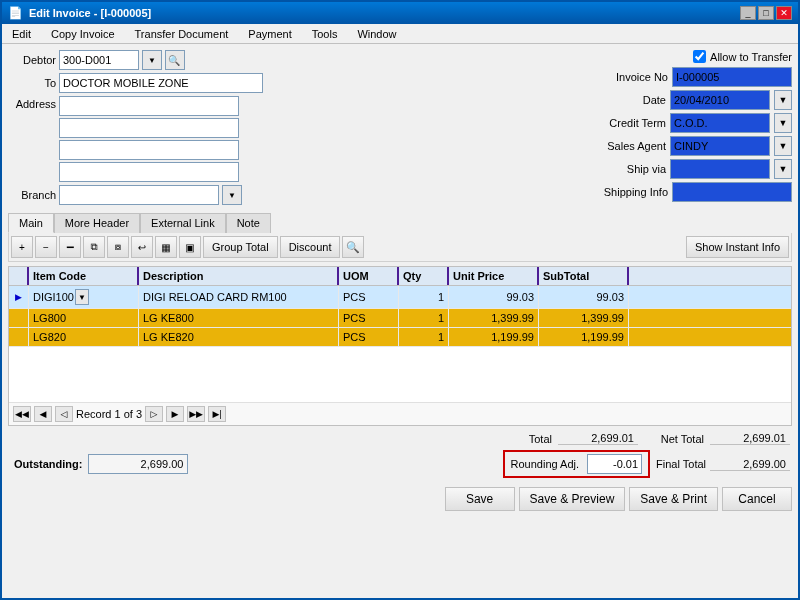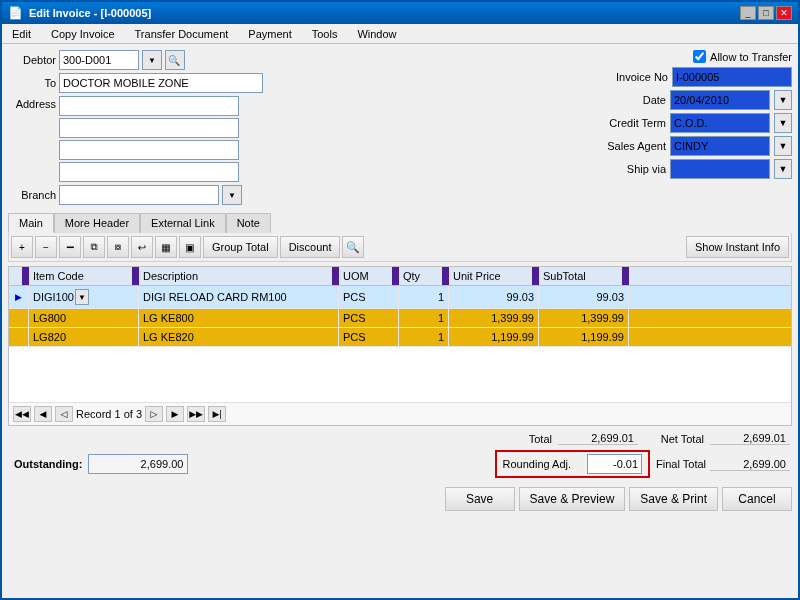--- a/index.html
+++ b/index.html
@@ -42,39 +42,39 @@
     .tab.active { background: #f0f0f0; border-bottom: 1px solid #f0f0f0; font-weight: normal; }
     
     .toolbar { display: flex; align-items: center; gap: 2px; padding: 3px 2px; background: #f0f0f0; border: 1px solid #d0d0d0; border-top: none; }
     .toolbar-btn { height: 22px; min-width: 22px; border: 1px solid #c0c0c0; background: linear-gradient(to bottom, #f8f8f8, #e0e0e0); display: flex; align-items: center; justify-content: center; cursor: pointer; font-size: 10px; padding: 0 4px; }
     .toolbar-btn-text { height: 22px; border: 1px solid #c0c0c0; background: linear-gradient(to bottom, #f8f8f8, #e0e0e0); display: flex; align-items: center; justify-content: center; cursor: pointer; font-size: 11px; padding: 0 8px; }
     .toolbar-spacer { flex: 1; }
     .show-instant-btn { height: 22px; border: 1px solid #c0c0c0; background: linear-gradient(to bottom, #f8f8f8, #e0e0e0); display: flex; align-items: center; justify-content: center; cursor: pointer; font-size: 11px; padding: 0 8px; }
     
     .table-section { flex: 1; border: 1px solid #c0c0c0; background: white; overflow: hidden; display: flex; flex-direction: column; }
     .table-header { display: grid; grid-template-columns: 20px 110px 200px 60px 50px 90px 90px; background: #dce8f5; border-bottom: 1px solid #c0c0c0; }
-    .th { padding: 3px 4px; font-size: 11px; border-right: 7px solid #4c1d95; font-weight: normal; }
+    .th { padding: 3px 4px; font-size: 11px; border-right: 2px solid #4c1d95; font-weight: bold; }
     .table-body { flex: 1; overflow: hidden; }
     .table-row { display: grid; grid-template-columns: 20px 110px 200px 60px 50px 90px 90px; border-bottom: 1px solid #e8e8e8; background: #eab308; }
     .table-row.selected { background: #cce8ff; }
     .td { padding: 3px 4px; font-size: 11px; border-right: 1px solid #e8e8e8; display: flex; align-items: center; }
     .td-right { justify-content: flex-end; }
     .td-arrow { justify-content: center; color: #0000cc; font-size: 9px; }
     
     .item-code-cell { display: flex; align-items: center; gap: 1px; width: 100%; }
     .item-dropdown { width: 14px; height: 16px; border: 1px solid #7f9db9; background: #e8e8e8; display: flex; align-items: center; justify-content: center; font-size: 8px; flex-shrink: 0; }
     
     .pagination { display: flex; align-items: center; gap: 3px; padding: 3px 4px; border-top: 1px solid #e0e0e0; background: #f8f8f8; }
     .page-btn { width: 18px; height: 16px; border: 1px solid #c0c0c0; background: #e8e8e8; display: flex; align-items: center; justify-content: center; cursor: pointer; font-size: 9px; }
     .page-text { font-size: 11px; }
     
     .bottom-section { display: flex; flex-direction: column; gap: 2px; padding-top: 2px; }
     .outstanding-label { font-size: 11px; font-weight: bold; margin-left: 4px; }
     .outstanding-value { width: 100px; height: 20px; border: 1px solid #7f9db9; background: #f5f5f5; text-align: right; padding-right: 4px; font-size: 11px; display: flex; align-items: center; justify-content: flex-end; }
-    .rounding-section { margin-left: 20px; border: 2px solid #cc0000; padding: 2px 6px; display: flex; align-items: center; gap: 16px; }
+    .rounding-section { margin-left: 20px; border: 2px solid #cc0000; padding: 2px 6px; display: flex; align-items: center; gap: 8px; }
     .rounding-label { font-size: 11px; }
     
     .action-buttons { display: flex; justify-content: flex-end; gap: 4px; padding: 4px 0 2px 0; }
     .action-btn { height: 24px; min-width: 70px; border: 1px solid #c0c0c0; background: linear-gradient(to bottom, #f8f8f8, #e0e0e0); display: flex; align-items: center; justify-content: center; cursor: pointer; font-size: 12px; padding: 0 10px; }
     
     .search-icon-btn { height: 22px; width: 22px; border: 1px solid #c0c0c0; background: linear-gradient(to bottom, #f8f8f8, #e0e0e0); display: flex; align-items: center; justify-content: center; cursor: pointer; }
     
     .icon-btn-sm { height: 20px; width: 20px; border: 1px solid #7f9db9; background: #e8e8e8; display: flex; align-items: center; justify-content: center; cursor: pointer; font-size: 10px; }
 
     .totals-right { display: flex; flex-direction: row; align-items: flex-end; gap: 1px; }
@@ -160,20 +160,24 @@
         </div>
         <div class="right-form-row">
           <span class="right-label">Sales Agent</span>
           <input class="right-input" style="width: 100px;" value="CINDY">
           <div class="dropdown-btn">▼</div>
         </div>
         <div class="right-form-row">
           <span class="right-label">Ship via</span>
           <input class="right-input" style="width: 100px;" value="">
           <div class="dropdown-btn">▼</div>
+        </div>
+        <div class="right-form-row">
+          <span class="right-label">Shipping Info</span>
+          <input class="right-input" value="" style="">
         </div>
       </div>
     </div>
 
     <div style="margin-top:2px;">
       <div class="tabs">
         <div class="tab active">Main</div>
         <div class="tab">More Header</div>
         <div class="tab">External Link</div>
         <div class="tab">Note</div>

